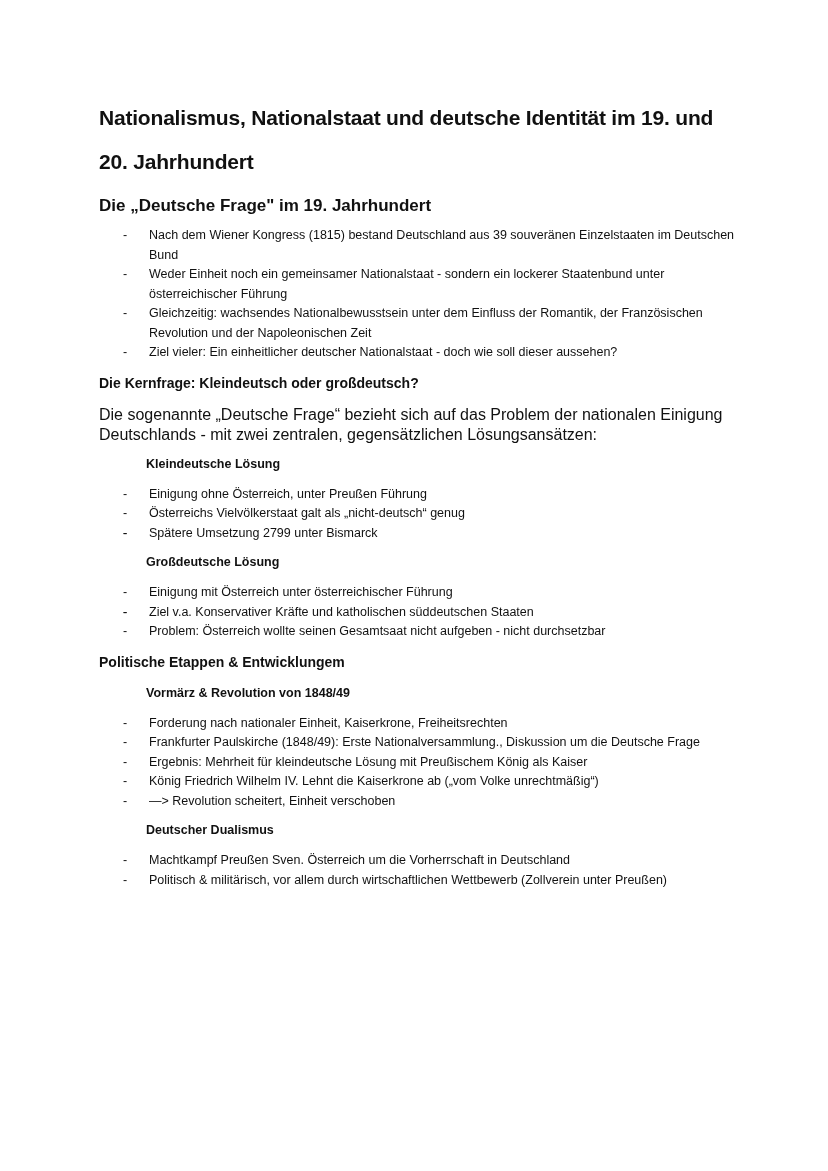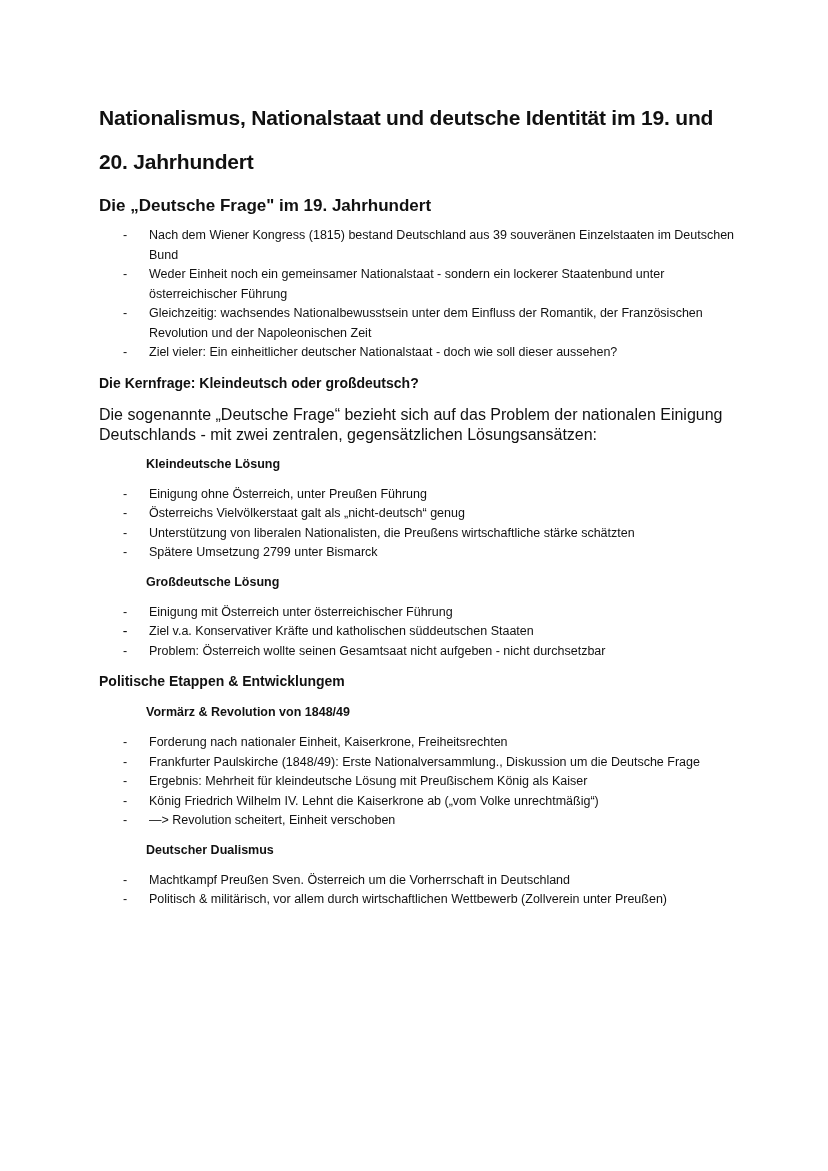--- a/index.html
+++ b/index.html
@@ -30,21 +30,21 @@
     <li><span class="dash">-</span><span>Ziel vieler: Ein einheitlicher deutscher Nationalstaat - doch wie soll dieser aussehen?</span></li>
   </ul>
 
   <h3 class="h3" style="">Die Kernfrage: Kleindeutsch oder großdeutsch?</h3>
   <p class="para">Die sogenannte „Deutsche Frage“ bezieht sich auf das Problem der nationalen Einigung Deutschlands - mit zwei zentralen, gegensätzlichen Lösungsansätzen:</p>
 
   <h4 class="h4">Kleindeutsche Lösung</h4>
   <ul class="bullets">
     <li><span class="dash">-</span><span>Einigung ohne Österreich, unter Preußen Führung</span></li>
     <li><span class="dash">-</span><span>Österreichs Vielvölkerstaat galt als „nicht-deutsch“ genug</span></li>
-    <li><span class="dash">-</span><span>Unterstützung von liberalen Nationalisten, die Preußens wirtschaftliche stärke schätzten</span></li>
+    <li><span class="dash">-</span></li>
     <li><span class="dash">-</span><span>Spätere Umsetzung 2799 unter Bismarck</span></li>
   </ul>
 
   <h4 class="h4">Großdeutsche Lösung</h4>
   <ul class="bullets">
     <li><span class="dash">-</span><span>Einigung mit Österreich unter österreichischer Führung</span></li>
     <li><span class="dash">-</span></li>
     <li><span class="dash">-</span><span>Ziel v.a. Konservativer Kräfte und katholischen süddeutschen Staaten</span></li>
     <li><span class="dash">-</span><span>Problem: Österreich wollte seinen Gesamtsaat nicht aufgeben - nicht durchsetzbar</span></li>
   </ul>

